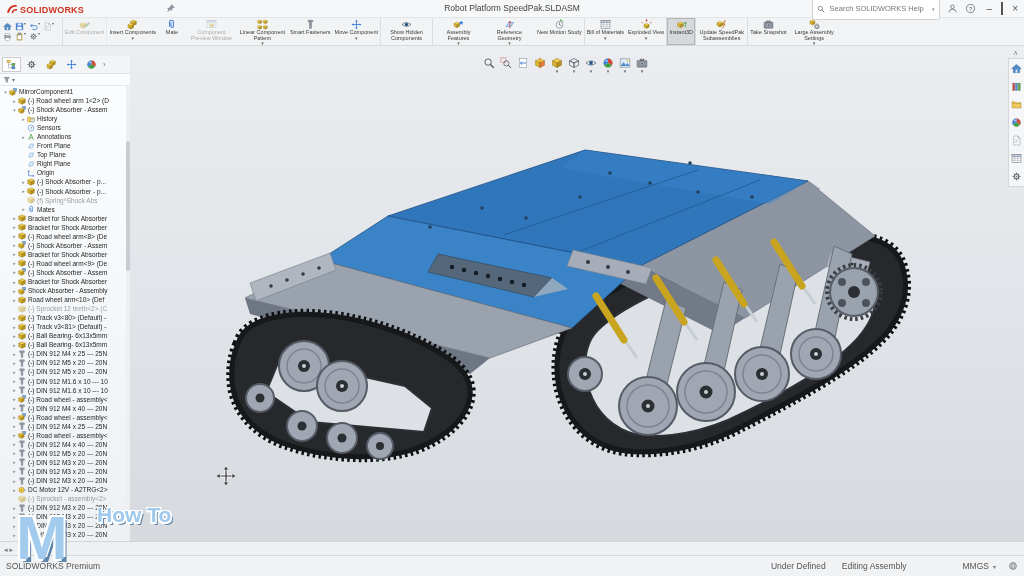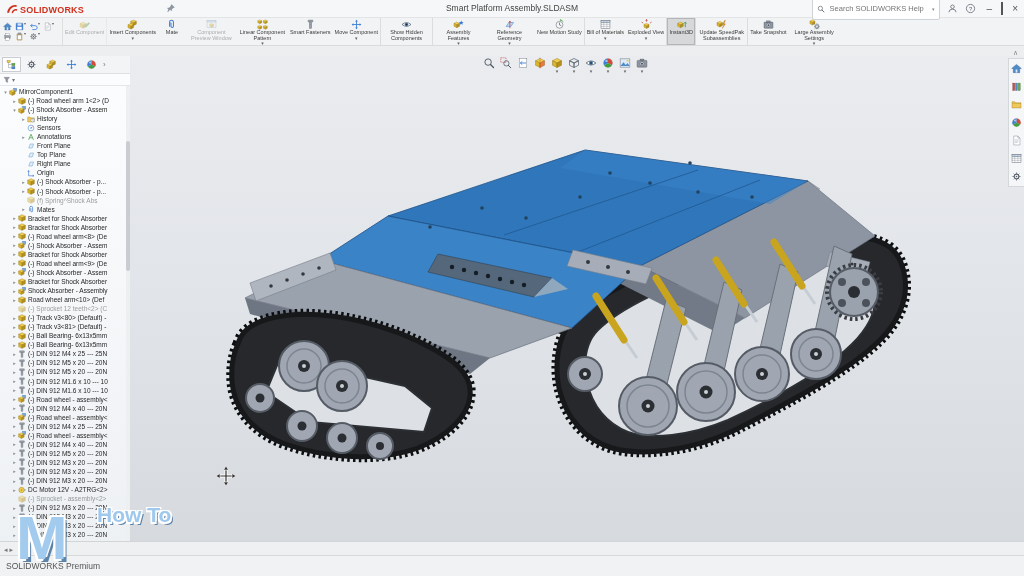--- a/index.html
+++ b/index.html
@@ -367,21 +367,21 @@
         <span class="menu-item"></span>
         <span class="menu-item"></span>
         <span class="menu-item"></span>
         <span class="menu-item"></span>
       </span>
     <span class="pin-w">
         <svg>
           <use href="#ic-pin"></use>
         </svg>
       </span>
-    <span class="win-title">Smart Platform Assembly.SLDASM</span>
+    <span class="win-title">Robot Platform SpeedPak.SLDASM</span>
     <span class="mb-right">
       <span class="searchbox">
         <svg>
             <use href="#ic-zoom"></use>
           </svg>
         <input placeholder="Search SOLIDWORKS Help" style="">
         <span class="caret">▾</span>
       </span>
       <span class="mb-ic">
           <svg>
@@ -1239,20 +1239,31 @@
   <div class="modelbar">
     <span class="mb-arrows"><span>◂</span><span>▸</span></span>
     <span style="display:flex">
 
     <span class="mtab active"></span>
       </span>
   </div>
 
   <div class="statusbar">
     <span class="sb-left">SOLIDWORKS Premium</span>
+    <span class="sb-right">
+      <span class="sb-doc">Under Defined</span>
+      <span class="sb-mode">Editing Assembly</span>
+      <span class="sb-units">MMGS</span>
+      <span class="sb-caret">▾</span>
+      <span class="sb-globe">
+          <svg>
+            <use href="#ic-globe"></use>
+          </svg>
+        </span>
+    </span>
   </div>
 
   <div class="watermark">
     <span class="wm-m">M</span>
     <span class="wm-l1">How To</span>
   </div>
 
 </div>
 
 </body></html>

